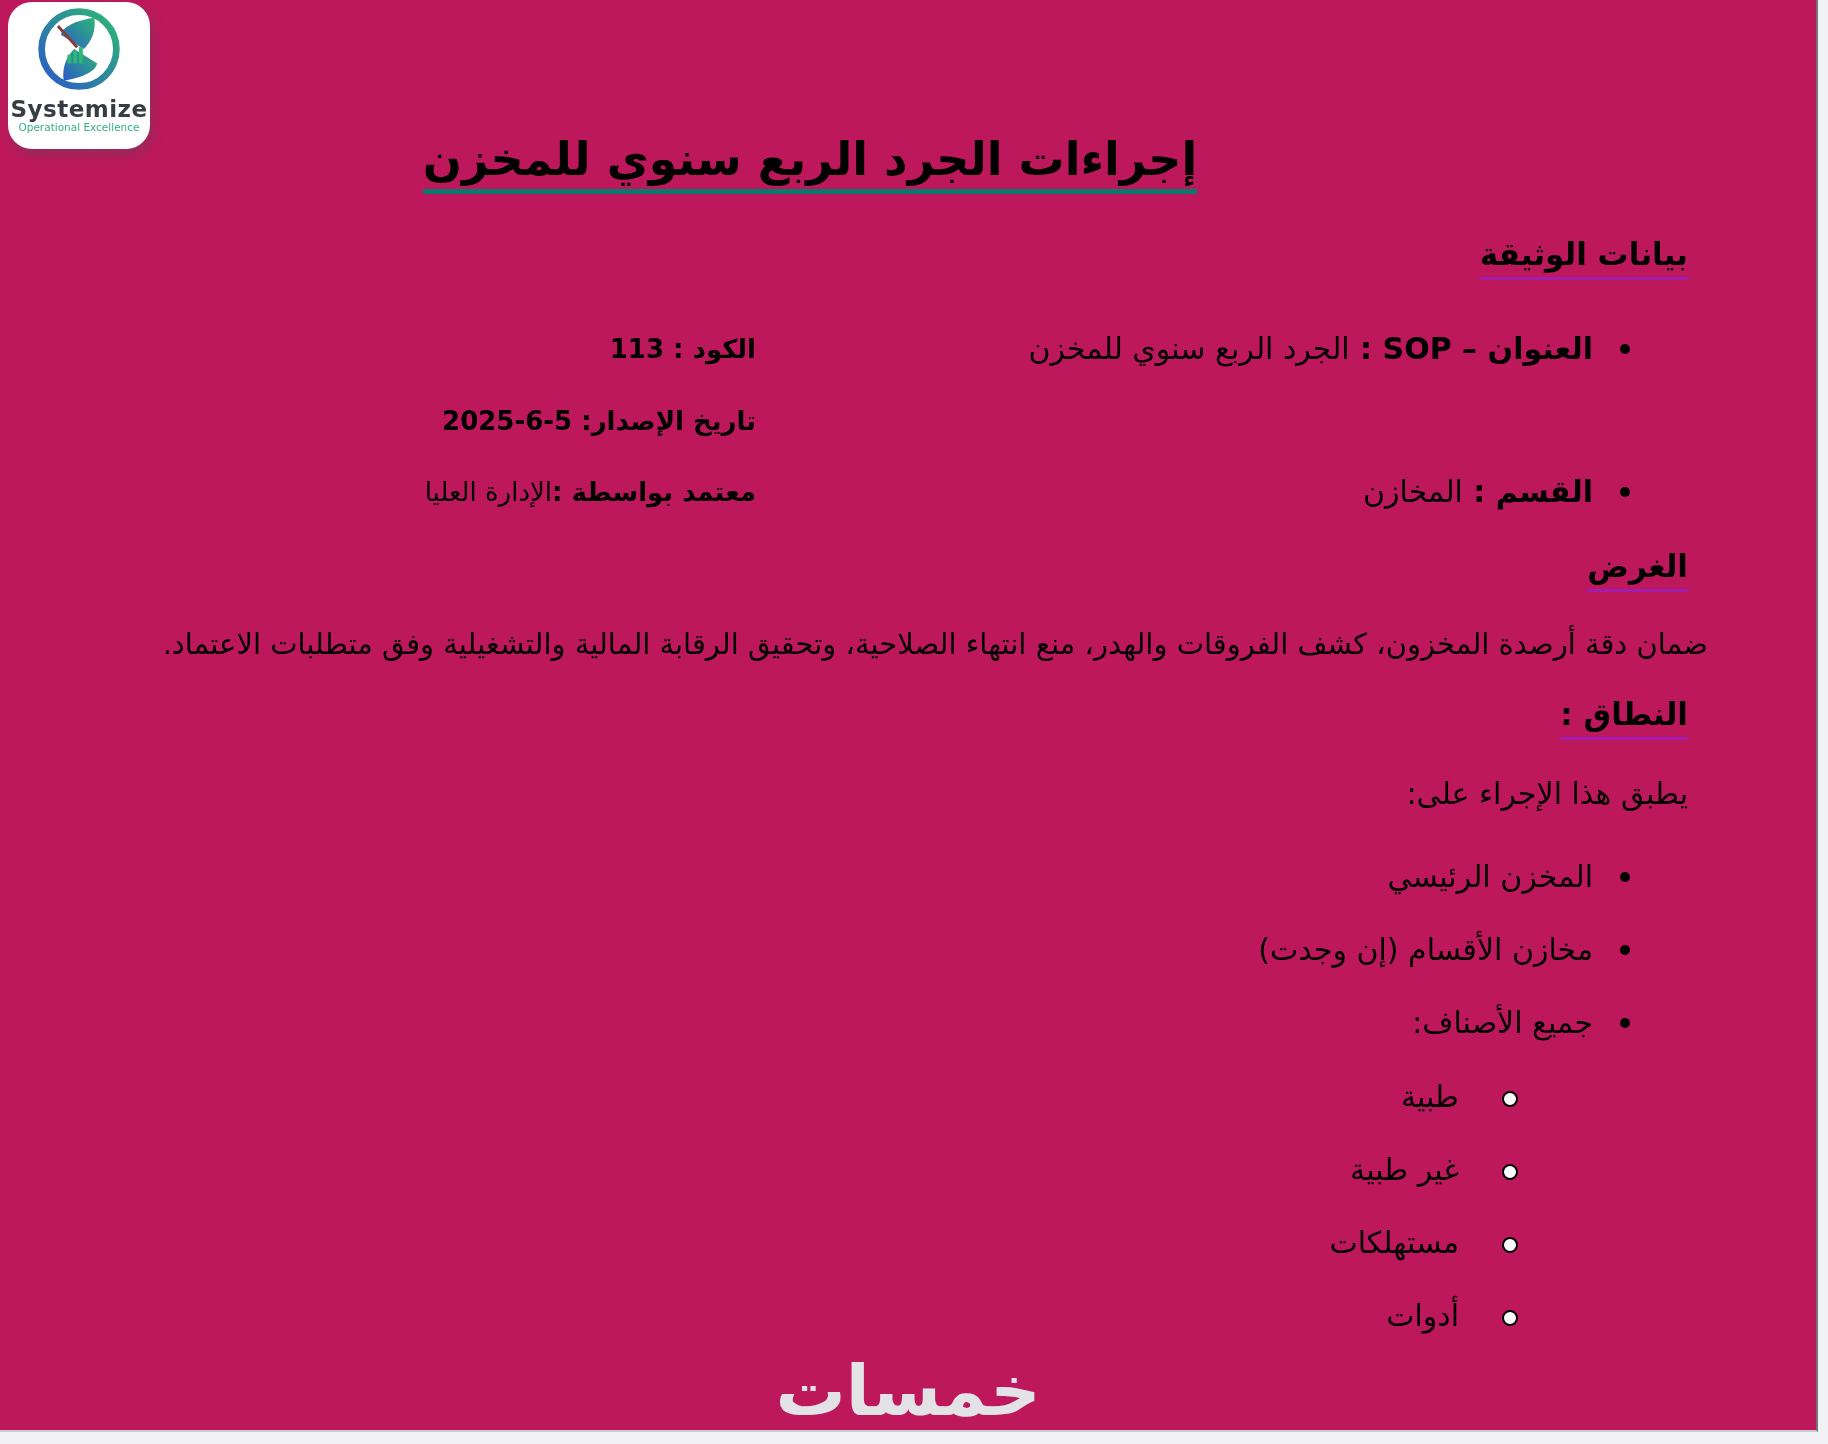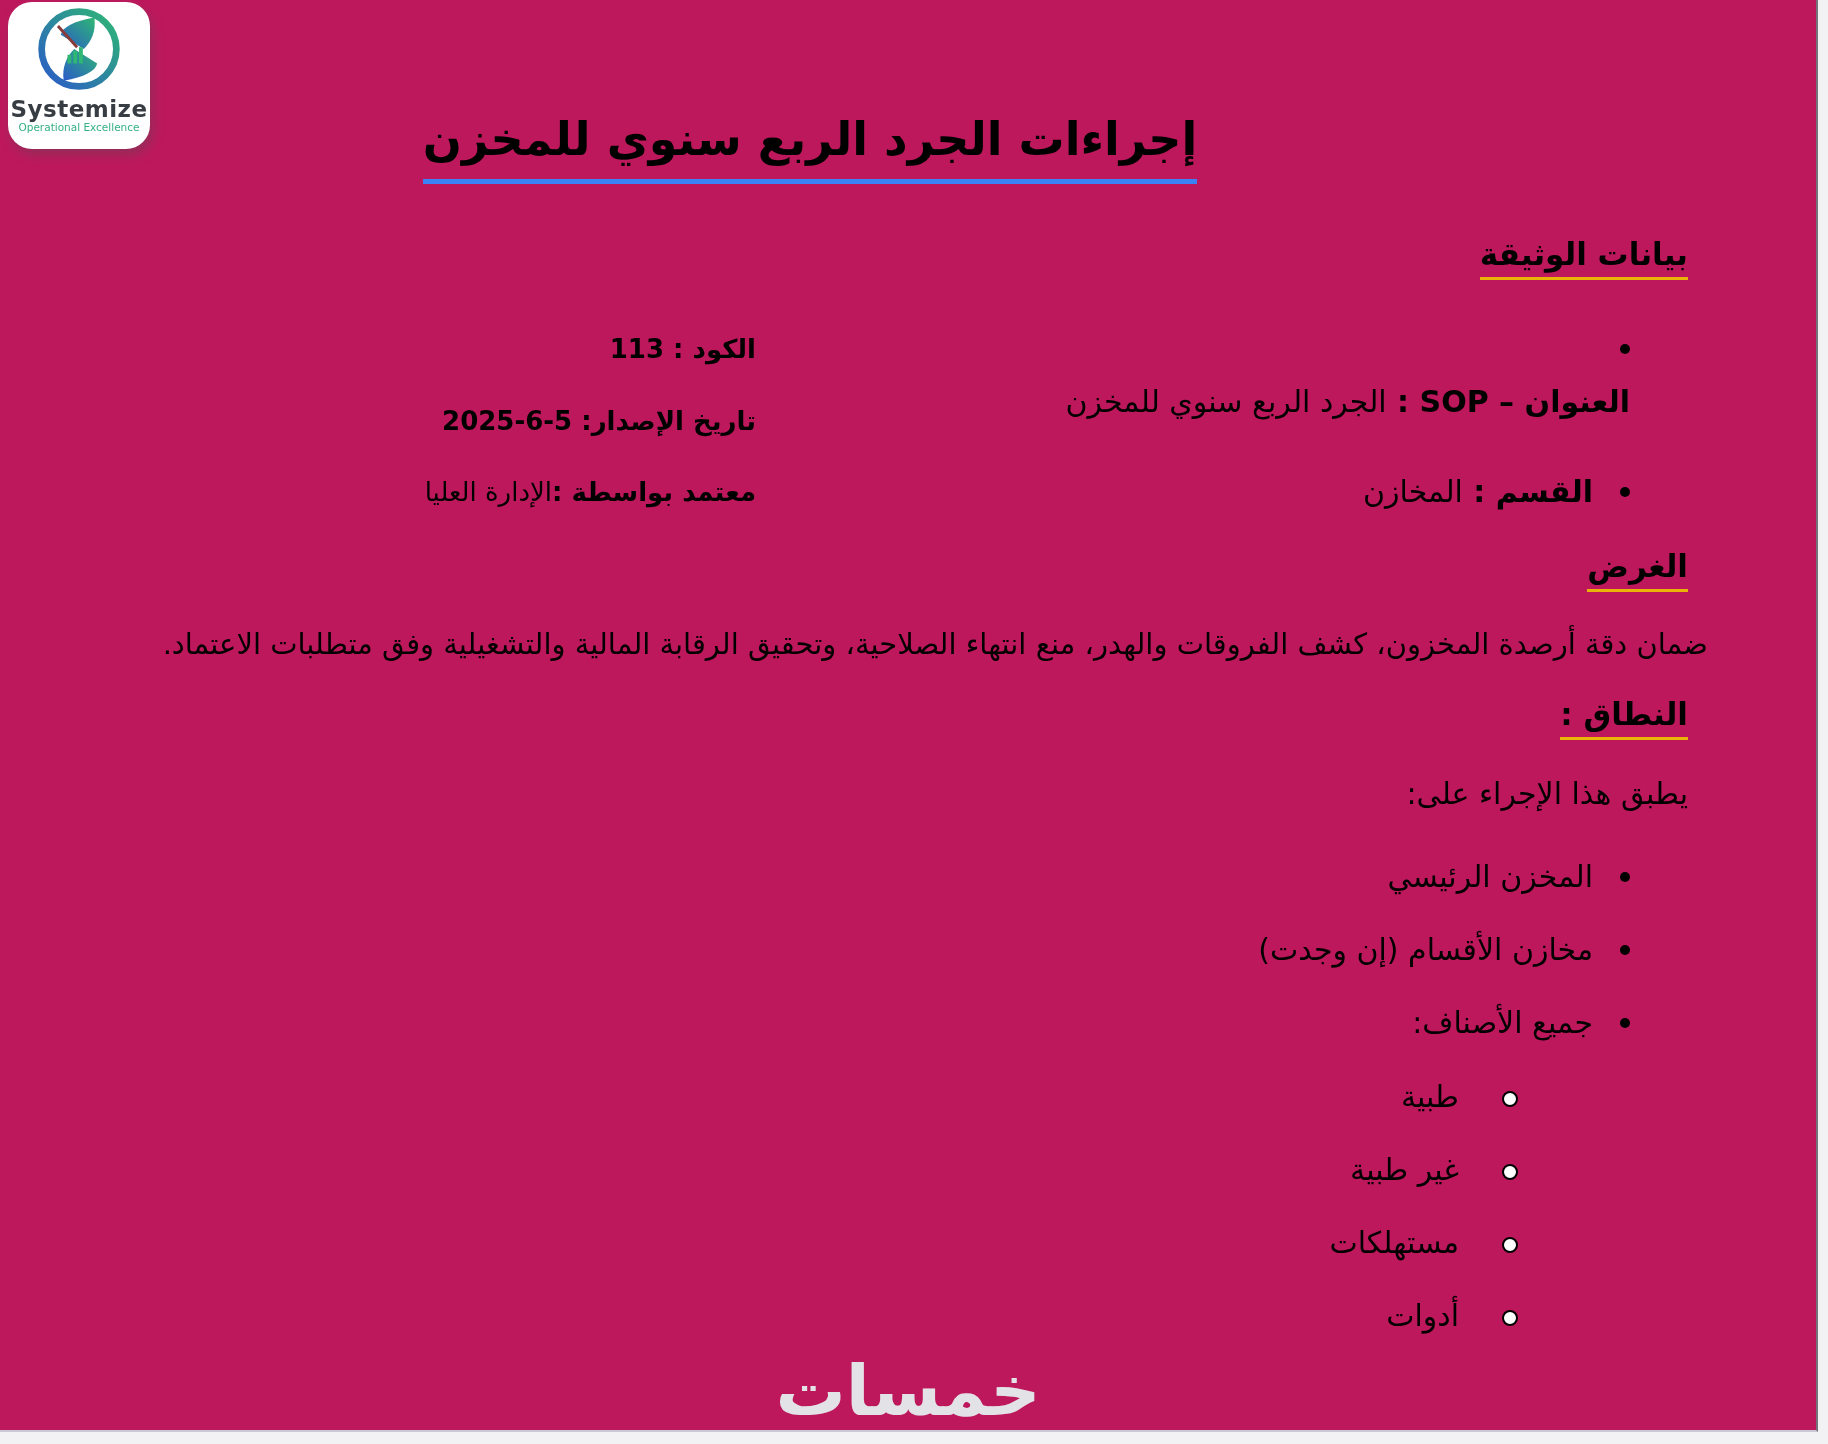--- a/index.html
+++ b/index.html
@@ -11,37 +11,37 @@
   .logo-card{position:absolute;left:8px;top:2px;width:142px;height:147px;background:#fff;
              border-radius:24px;box-shadow:3px 6px 11px rgba(80,80,80,.38);
              text-align:center;box-sizing:border-box;padding-top:3px;}
   .logo-svg{display:block;margin:0 auto;}
   .logo-name{font-size:23px;font-weight:bold;color:#383d44;line-height:24px;letter-spacing:.5px;}
   .logo-tagline{font-size:10.5px;color:#34b183;line-height:13px;}
 
   
   .title{position:absolute;top:112px;left:0;width:1620px;text-align:center;direction:rtl;
          font-size:46px;font-weight:bold;}
-  .title .u{display:inline-block;border-bottom:5px solid #3b82f6;padding-bottom:13px;}
+  .title .u{display:inline-block;border-bottom:5px solid #0f766e;padding-bottom:3px;margin-top:20px;}
 
   .h{position:absolute;right:128px;direction:rtl;font-size:31px;font-weight:bold;}
-  .h .u{display:inline-block;border-bottom:3px solid #eab308;padding-bottom:5px;}
+  .h .u{display:inline-block;border-bottom:3px solid #a21caf;padding-bottom:5px;}
   .h-docinfo{top:236px;}
   .h-purpose{top:548px;}
   .h-scope{top:696px;}
 
   .intro{position:absolute;right:128px;top:776px;direction:rtl;font-size:30px;}
 
   .para{position:absolute;top:622px;right:108px;left:115px;direction:rtl;text-align:right;
         font-size:29px;line-height:44px;}
 
   .li{position:absolute;right:186px;direction:rtl;display:flex;align-items:flex-start;gap:27px;
       font-size:30px;line-height:42px;}
   .dot{flex:none;width:10px;height:10px;border-radius:50%;background:#000;margin-top:16px;}
-  .li-r1{top:328px;flex-direction:column;} .li-r2{top:400px;} .li-r3{top:471px;}
+  .li-r1{top:328px;} .li-r2{top:400px;} .li-r3{top:471px;}
   .li-s1{top:856px;} .li-s2{top:929px;} .li-s3{top:1002px;}
 
   .leftcol{position:absolute;left:120px;width:636px;direction:rtl;font-size:26px;line-height:42px;}
   .lc-r1{top:328px;} .lc-r2{top:400px;} .lc-r3{top:471px;}
 
   .sub{position:absolute;right:298px;direction:rtl;display:flex;align-items:flex-start;gap:43px;
        font-size:30px;line-height:42px;}
   .circ{flex:none;width:12px;height:12px;border-radius:50%;border:2px solid #000;background:#fff;margin-top:15px;}
   .sub-1{top:1076px;} .sub-2{top:1149px;} .sub-3{top:1222px;} .sub-4{top:1295px;}
 

